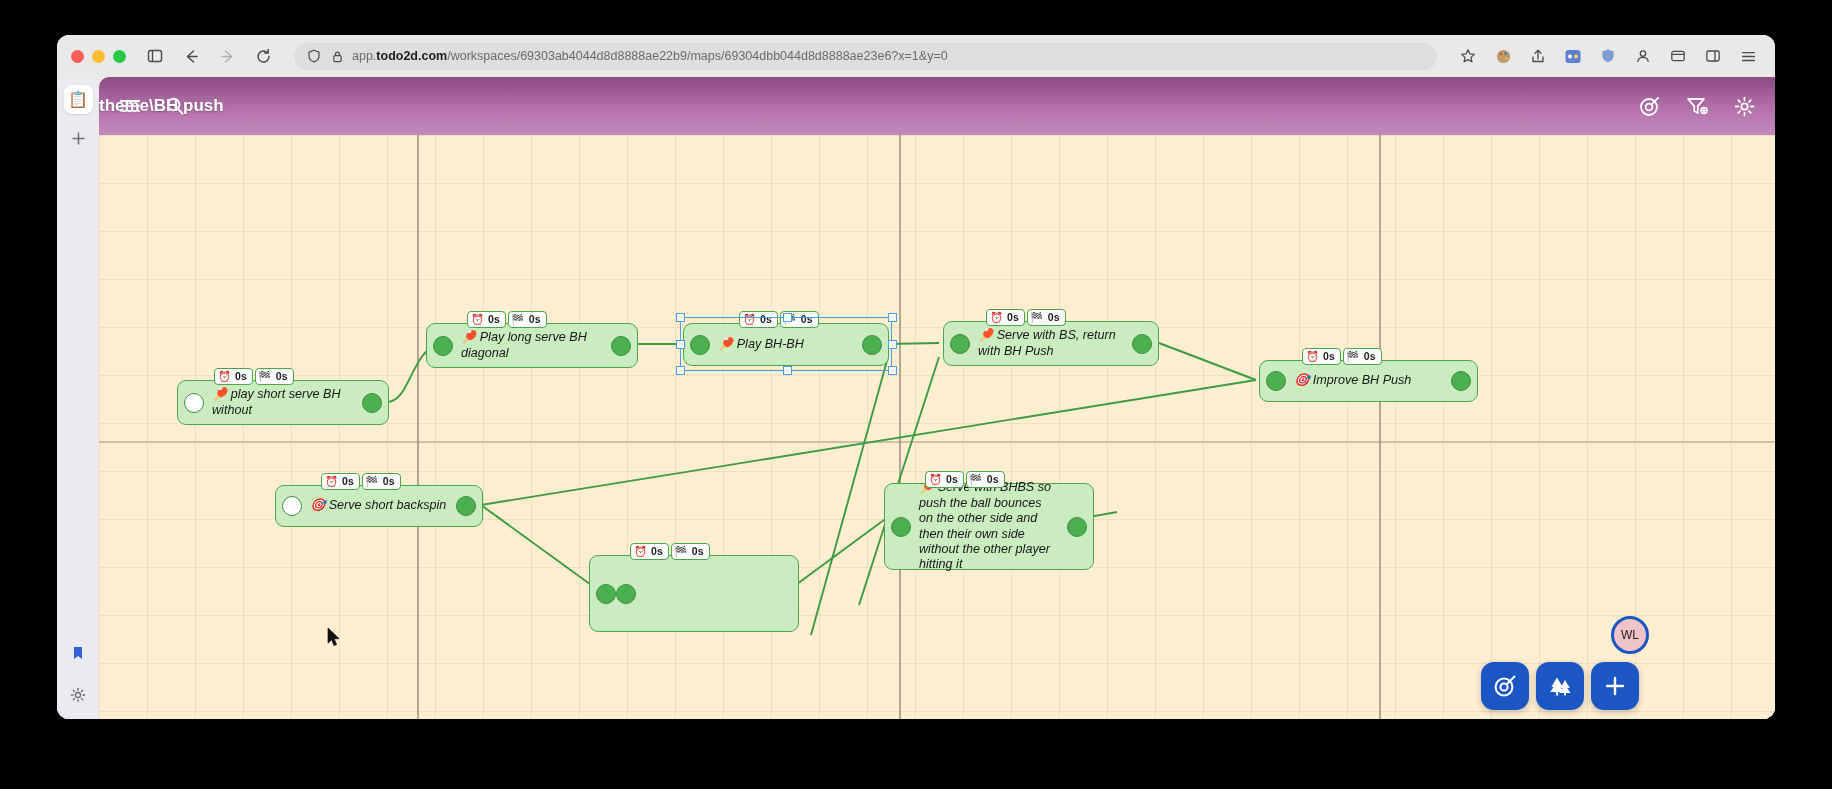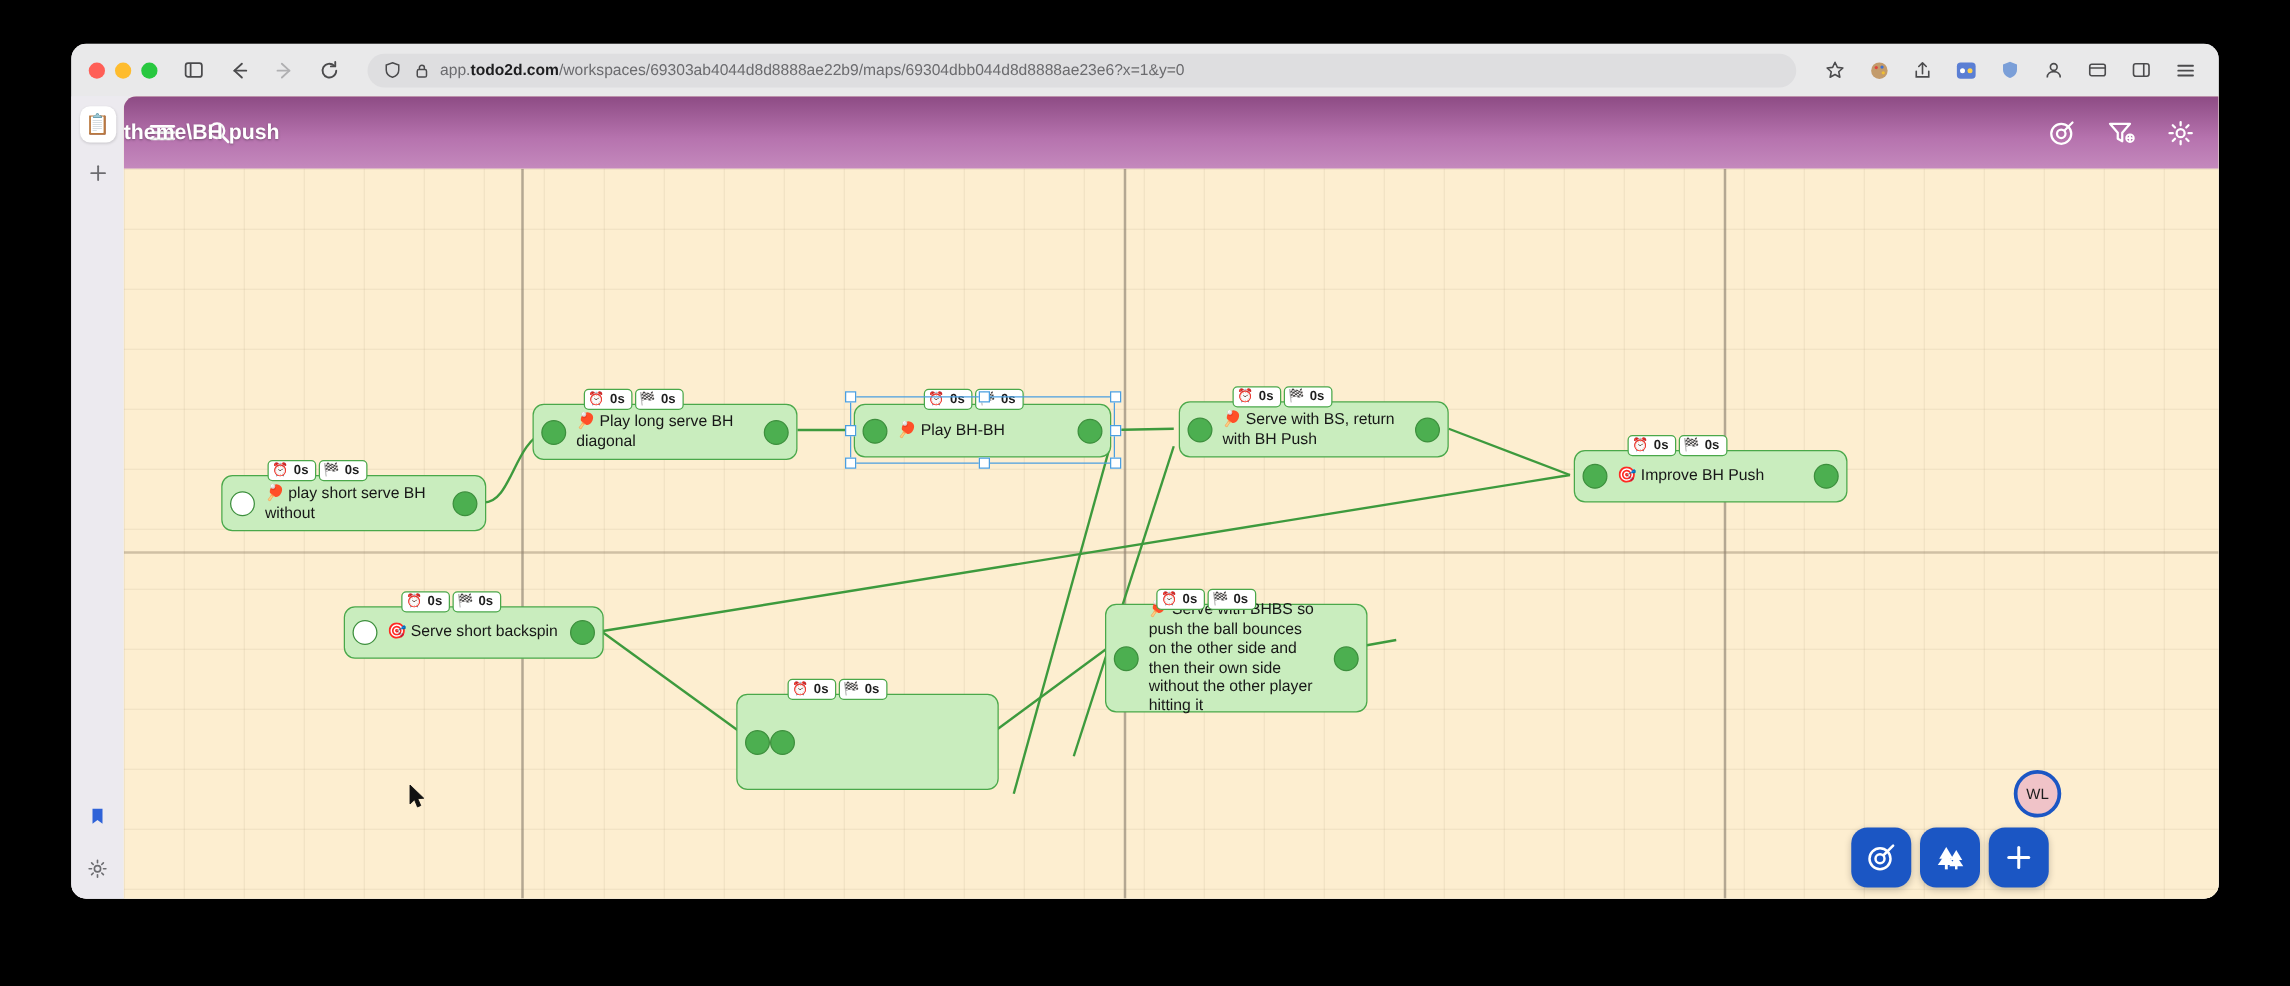--- a/index.html
+++ b/index.html
@@ -166,20 +166,21 @@
     padding: 0 6px;
     box-sizing: border-box;
   }
   .node-label {
     flex: 1;
     font-size: 12.6px;
     color: #171717;
     line-height: 1.22;
     padding: 0 8px;
     white-space: pre-line;
+    font-style: italic;
   }
   .node-emoji { margin-right: 3px; }
   .handle {
     width: 20px; height: 20px; border-radius: 50%;
     border: 1.8px solid #3d8f3d;
     flex: none;
   }
   .handle.filled { background: #4caf50; }
   .handle.empty  { background: #ffffff; }
 

